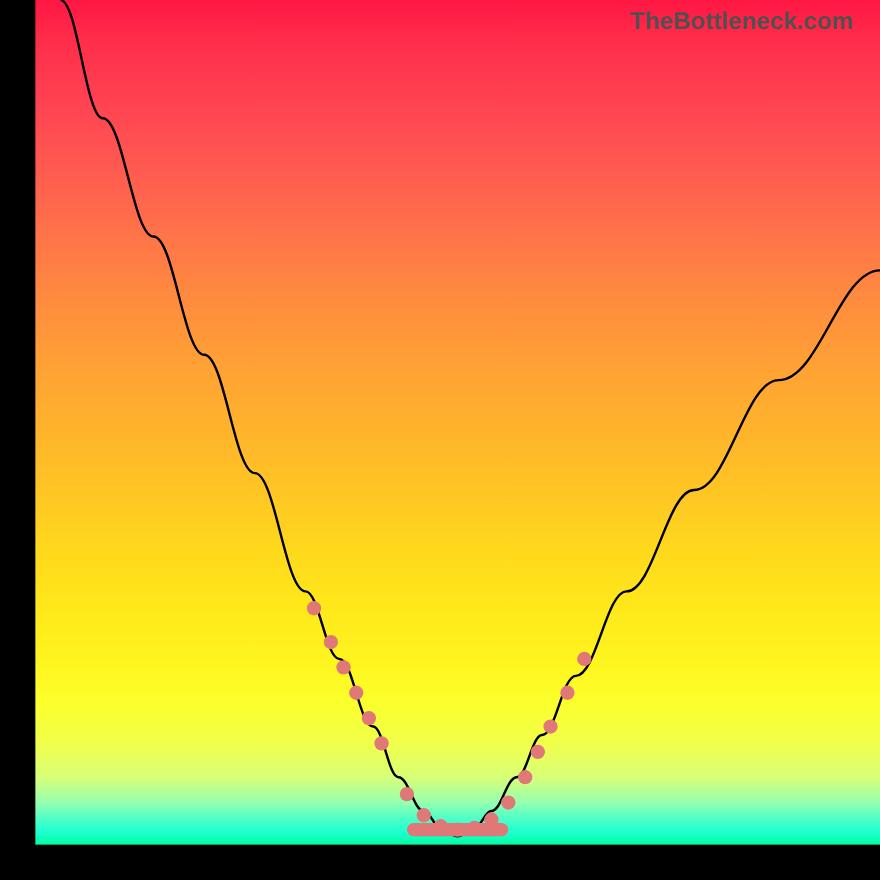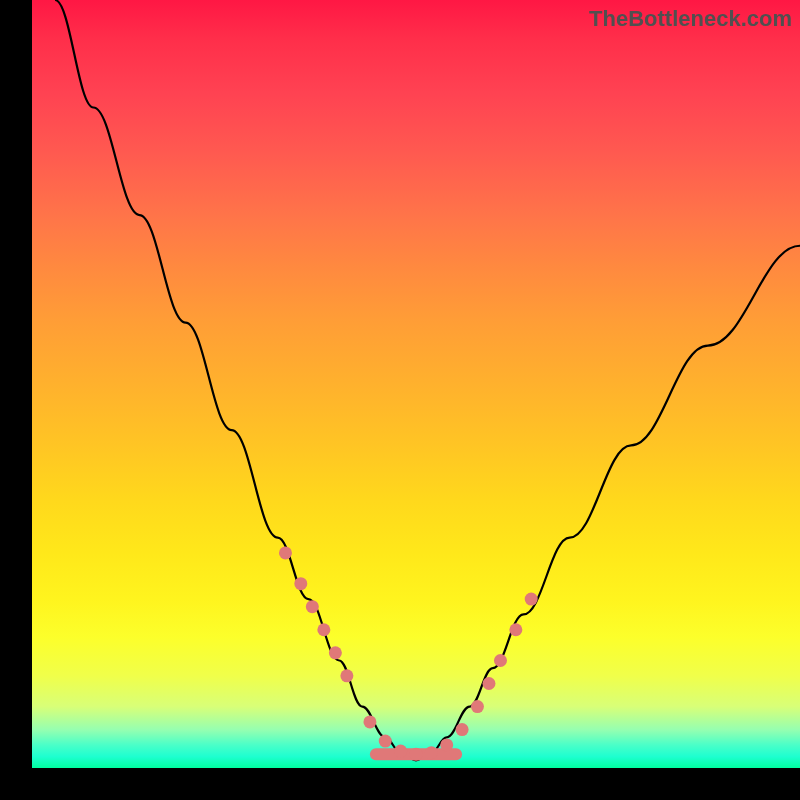--- a/index.html
+++ b/index.html
@@ -39,21 +39,21 @@
       #d8ff78 92%,
       #96ffb0 95%,
       #4affc8 97%,
       #1effd0 98.5%,
       #00ffa0 100%
     );
   }
   .watermark {
     position: absolute;
     top: 6px;
-    right: 8px;
+    right: 24px;
     font-family: Arial, sans-serif;
     font-size: 22px;
     font-weight: bold;
     color: #505050;
     z-index: 10;
   }
   svg.curve {
     position: absolute;
     left: 0;
     top: 0;

